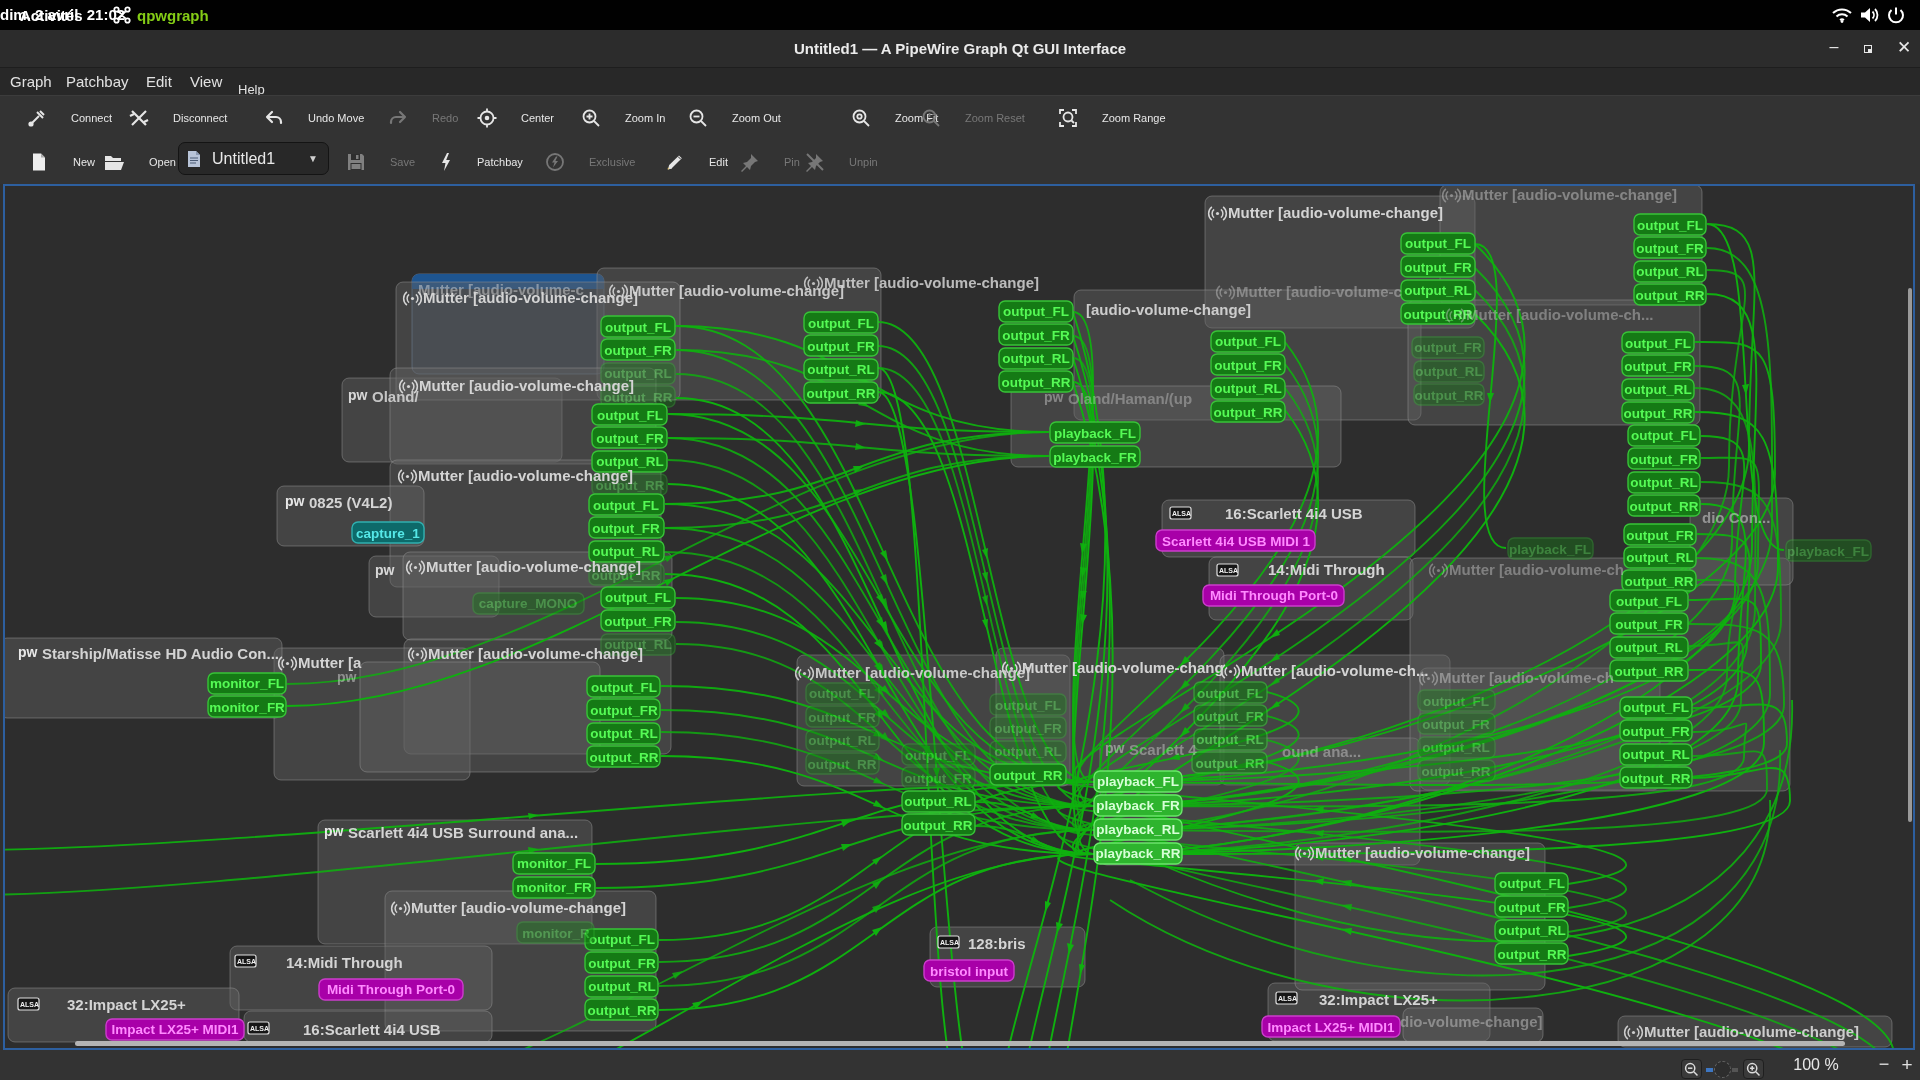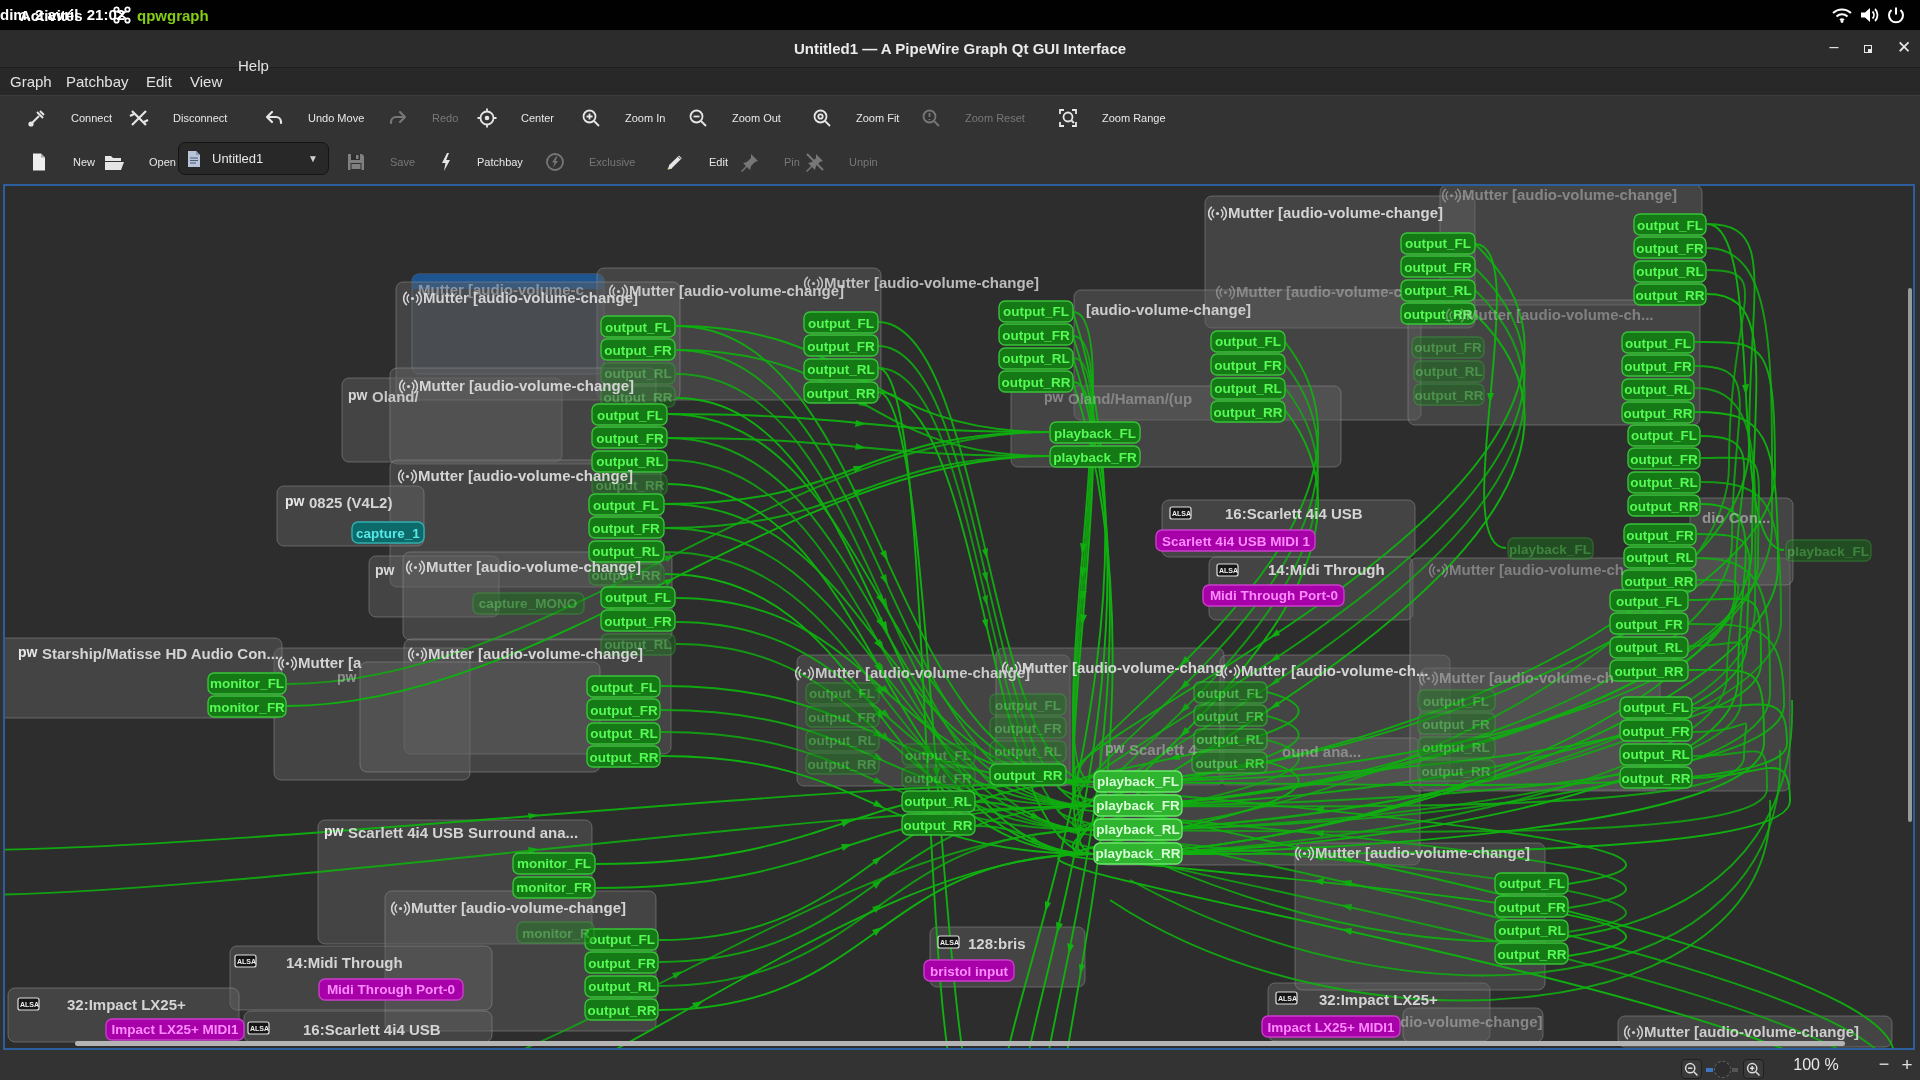--- a/index.html
+++ b/index.html
@@ -53,21 +53,21 @@
 <div class="abs" style="left:0;top:30px;width:1920px;height:38px;text-align:center;line-height:38px;color:#ebebeb;font-size:15px;font-weight:700">Untitled1 — A PipeWire Graph Qt GUI Interface</div>
 <div class="abs" style="left:1824px;top:30px;width:20px;height:38px;color:#e8e8e8;font-size:16px;text-align:center;line-height:34px">–</div>
 <div class="abs" style="left:1864px;top:45px;width:8px;height:8px;border:1.5px solid #e8e8e8"></div>
 <div class="abs" style="left:1867.5px;top:48.5px;width:3px;height:3px;background:#e8e8e8"></div>
 <div class="abs" style="left:1894px;top:30px;width:20px;height:38px;color:#e8e8e8;font-size:17px;text-align:center;line-height:36px">✕</div>
 <div class="abs" style="left:0;top:68px;width:1920px;height:27px;background:#282828"></div>
 <div class="abs" style="left:10px;top:68px;height:27px;line-height:27px;color:#e2e2e2;font-size:15px">Graph</div>
 <div class="abs" style="left:66px;top:68px;height:27px;line-height:27px;color:#e2e2e2;font-size:15px">Patchbay</div>
 <div class="abs" style="left:146px;top:68px;height:27px;line-height:27px;color:#e2e2e2;font-size:15px">Edit</div>
 <div class="abs" style="left:190px;top:68px;height:27px;line-height:27px;color:#e2e2e2;font-size:15px">View</div>
-<div class="abs" style="left:238px;top:52px;height:27px;line-height:27px;color:#e2e2e2;font-size:15px">Help</div>
+<div class="abs" style="left:238px;top:76px;height:27px;line-height:27px;color:#e2e2e2;font-size:13px">Help</div>
 <div class="abs" style="left:0;top:95px;width:1920px;height:45px;background:#333333;border-top:1px solid #3c3c3c"></div>
 <div class="abs row" style="left:27px;top:95px;height:45px">
     <svg width="20" height="20" viewBox="0 0 20 20" style="">
       <g stroke="#e6e6e6" stroke-width="2" fill="none">
         <path d="M3,17 L12,8"></path>
         <path d="M10,4 l6,6"></path>
         <path d="M13,3 l4,4"></path>
         <circle cx="4" cy="16" r="1.6" fill="#e6e6e6"></circle>
       </g>
     </svg>
@@ -119,21 +119,21 @@
 <div class="abs row" style="left:688px;top:95px;height:45px">
     <svg width="20" height="20" viewBox="0 0 20 20" style="">
       <g stroke="#e6e6e6" stroke-width="1.8" fill="none">
         <circle cx="8.5" cy="8.5" r="6"></circle>
         <path d="M13,13 L18,18"></path>
         <path d="M5.5,8.5 h6"></path>
       </g>
     </svg>
     <span class="tbtxt">Zoom Out</span>
   </div>
-<div class="abs row" style="left:812px;top:95px;height:45px">
+<div class="abs row" style="left:851px;top:95px;height:45px">
     <svg width="20" height="20" viewBox="0 0 20 20" style="">
       <g stroke="#e6e6e6" stroke-width="1.8" fill="none">
         <circle cx="8.5" cy="8.5" r="6"></circle>
         <path d="M13,13 L18,18"></path>
         <circle cx="8.5" cy="8.5" r="2.2"></circle>
       </g>
     </svg>
     <span class="tbtxt">Zoom Fit</span>
   </div>
 <div class="abs row" style="left:921px;top:95px;height:45px">
@@ -172,21 +172,21 @@
     <span class="tbtxt">Open</span>
   </div>
 <div class="abs row" style="left:178px;top:142px;width:151px;height:33px;background:#282828;border:1px solid #141414;border-radius:7px;padding-left:7px">
     <svg width="16" height="18" viewBox="0 0 16 18" style="">
       <path d="M2,1 h8 l4,4 V17 H2 z" fill="#b8c4d8"></path>
       <path d="M10,1 l4,4 h-4 z" fill="#8a98b0"></path>
       <g stroke="#4a5a74" stroke-width="1">
         <path d="M4,8 h8 M4,10.5 h8 M4,13 h6"></path>
       </g>
     </svg>
-    <span style="font-size:13px;color:#e8e8e8;margin-left:10px">Untitled1</span>
+    <span style="font-size:16px;color:#e8e8e8;margin-left:10px">Untitled1</span>
     <span style="margin-left:auto;margin-right:10px;color:#d0d0d0;font-size:10px">▼</span>
   </div>
 <div class="abs row" style="left:346px;top:140px;height:44px">
     <svg width="20" height="20" viewBox="0 0 20 20" style="">
       <g fill="#808080">
         <path d="M2,2 h14 l2,2 v14 H2 z"></path>
         <rect x="5" y="2" width="9" height="6" fill="#2e2e2e"></rect>
         <rect x="10" y="3" width="2.5" height="4" fill="#808080"></rect>
         <rect x="4.5" y="11" width="11" height="7" fill="#2e2e2e"></rect>
         <rect x="5.5" y="12" width="9" height="5" fill="#808080"></rect>

